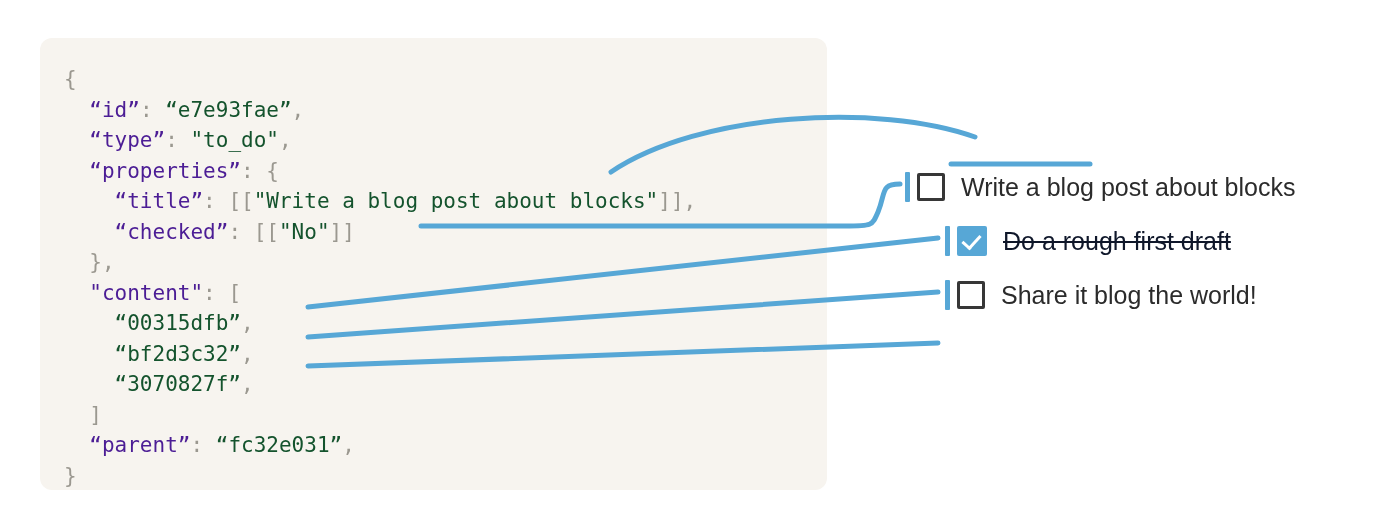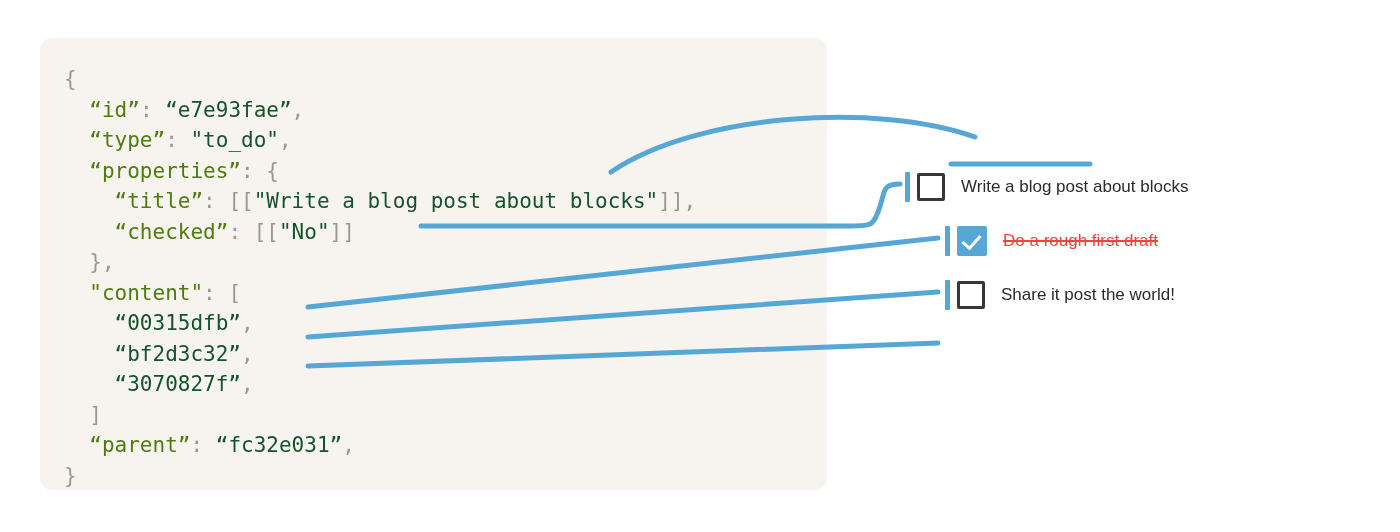--- a/index.html
+++ b/index.html
@@ -40,21 +40,21 @@
     top: 26px;
     font-family: "DejaVu Sans Mono", "Liberation Mono", monospace;
     font-size: 21px;
     line-height: 30.5px;
     white-space: pre;
     letter-spacing: 0px;
   }
   .code-line { height: 30.5px; }
 
   .tok-punc { color: #9B9890; }
-  .tok-key  { color: #4d7c0f; }
+  .tok-key  { color: #4c1d95; }
   .tok-str  { color: #14532d; }
   .tok-col  { color: #9B9890; }
 
   
   .todo-list {
     position: absolute;
     left: 905px;
     top: 160px;
     width: 470px;
   }
@@ -102,27 +102,27 @@
     top: 5px;
     width: 8px;
     height: 15px;
     border: solid #ffffff;
     border-width: 0 3.4px 3.4px 0;
     transform: rotate(42deg);
   }
 
   .todo-label {
     margin-left: 16px;
-    font-size: 17px;
+    font-size: 25px;
     color: #2B2B2B;
     font-family: "Liberation Sans", sans-serif;
     white-space: nowrap;
   }
   .todo-label.done {
-    color: #ef4444;
+    color: #0f172a;
     text-decoration: line-through;
     text-decoration-thickness: 2px;
   }
 
   
   #connectors {
     position: absolute;
     left: 0; top: 0;
     width: 1400px;
     height: 532px;
@@ -145,21 +145,21 @@
         <span class="todo-label">Write a blog post about blocks</span>
       </div>
       <div class="todo-row indent">
         <span class="tickmark"></span>
         <span class="cbox checked"></span>
         <span class="todo-label done">Do a rough first draft</span>
       </div>
       <div class="todo-row indent">
         <span class="tickmark"></span>
         <span class="cbox"></span>
-        <span class="todo-label">Share it post the world!</span>
+        <span class="todo-label">Share it blog the world!</span>
       </div>
     </div>
 
   <svg id="connectors" viewBox="0 0 1400 532" xmlns="http://www.w3.org/2000/svg">
     <g fill="none" stroke="#57A7D6" stroke-width="5" stroke-linecap="round">
 
       <path d="M 611 172 C 700 112, 880 103, 975 137"></path>
       <line x1="951" y1="164" x2="1090" y2="164"></line>
 
       <path d="M 421 226 L 845 226 C 872 226, 872 226, 878 212 C 886 193, 880 184, 900 184"></path>

